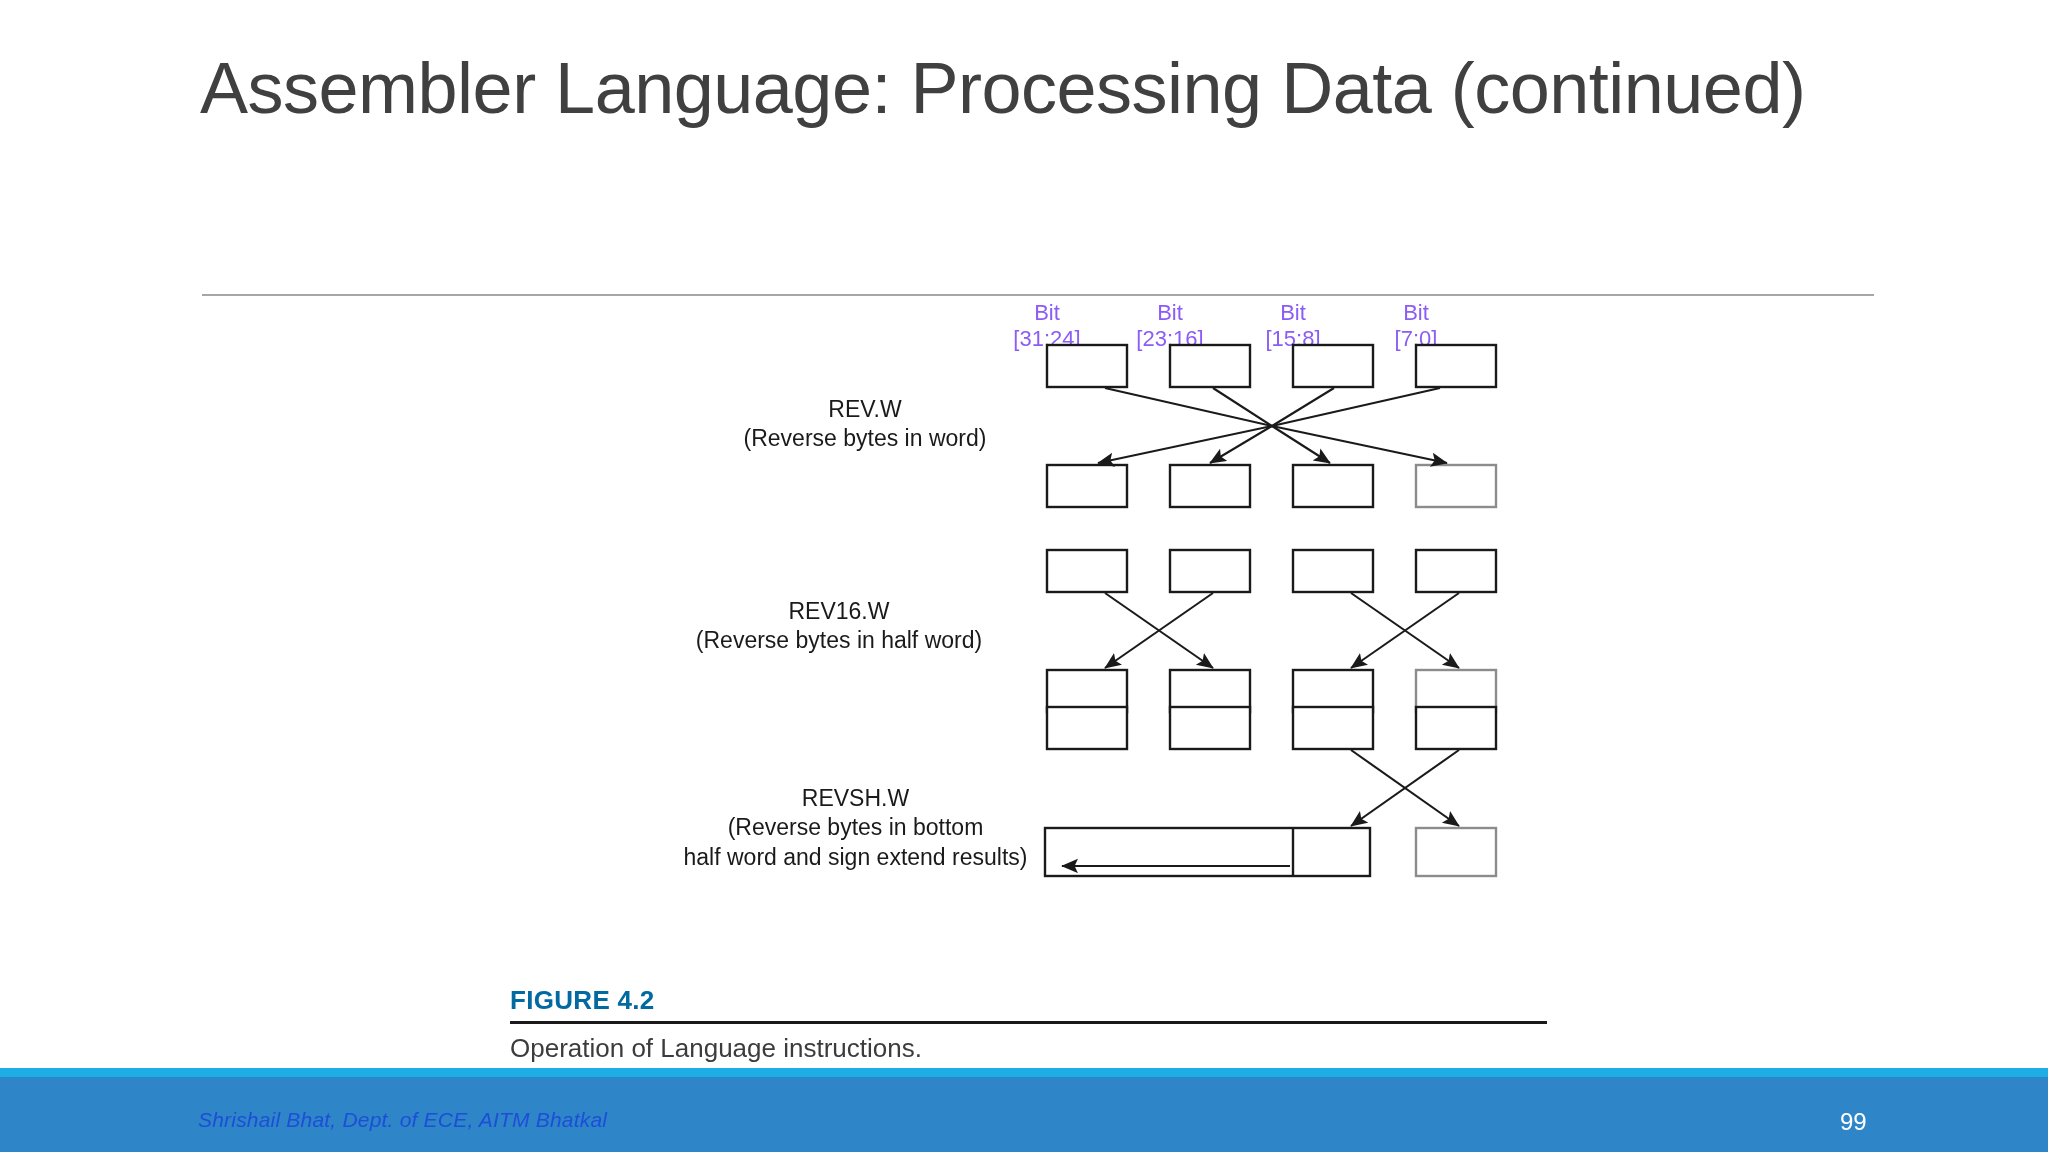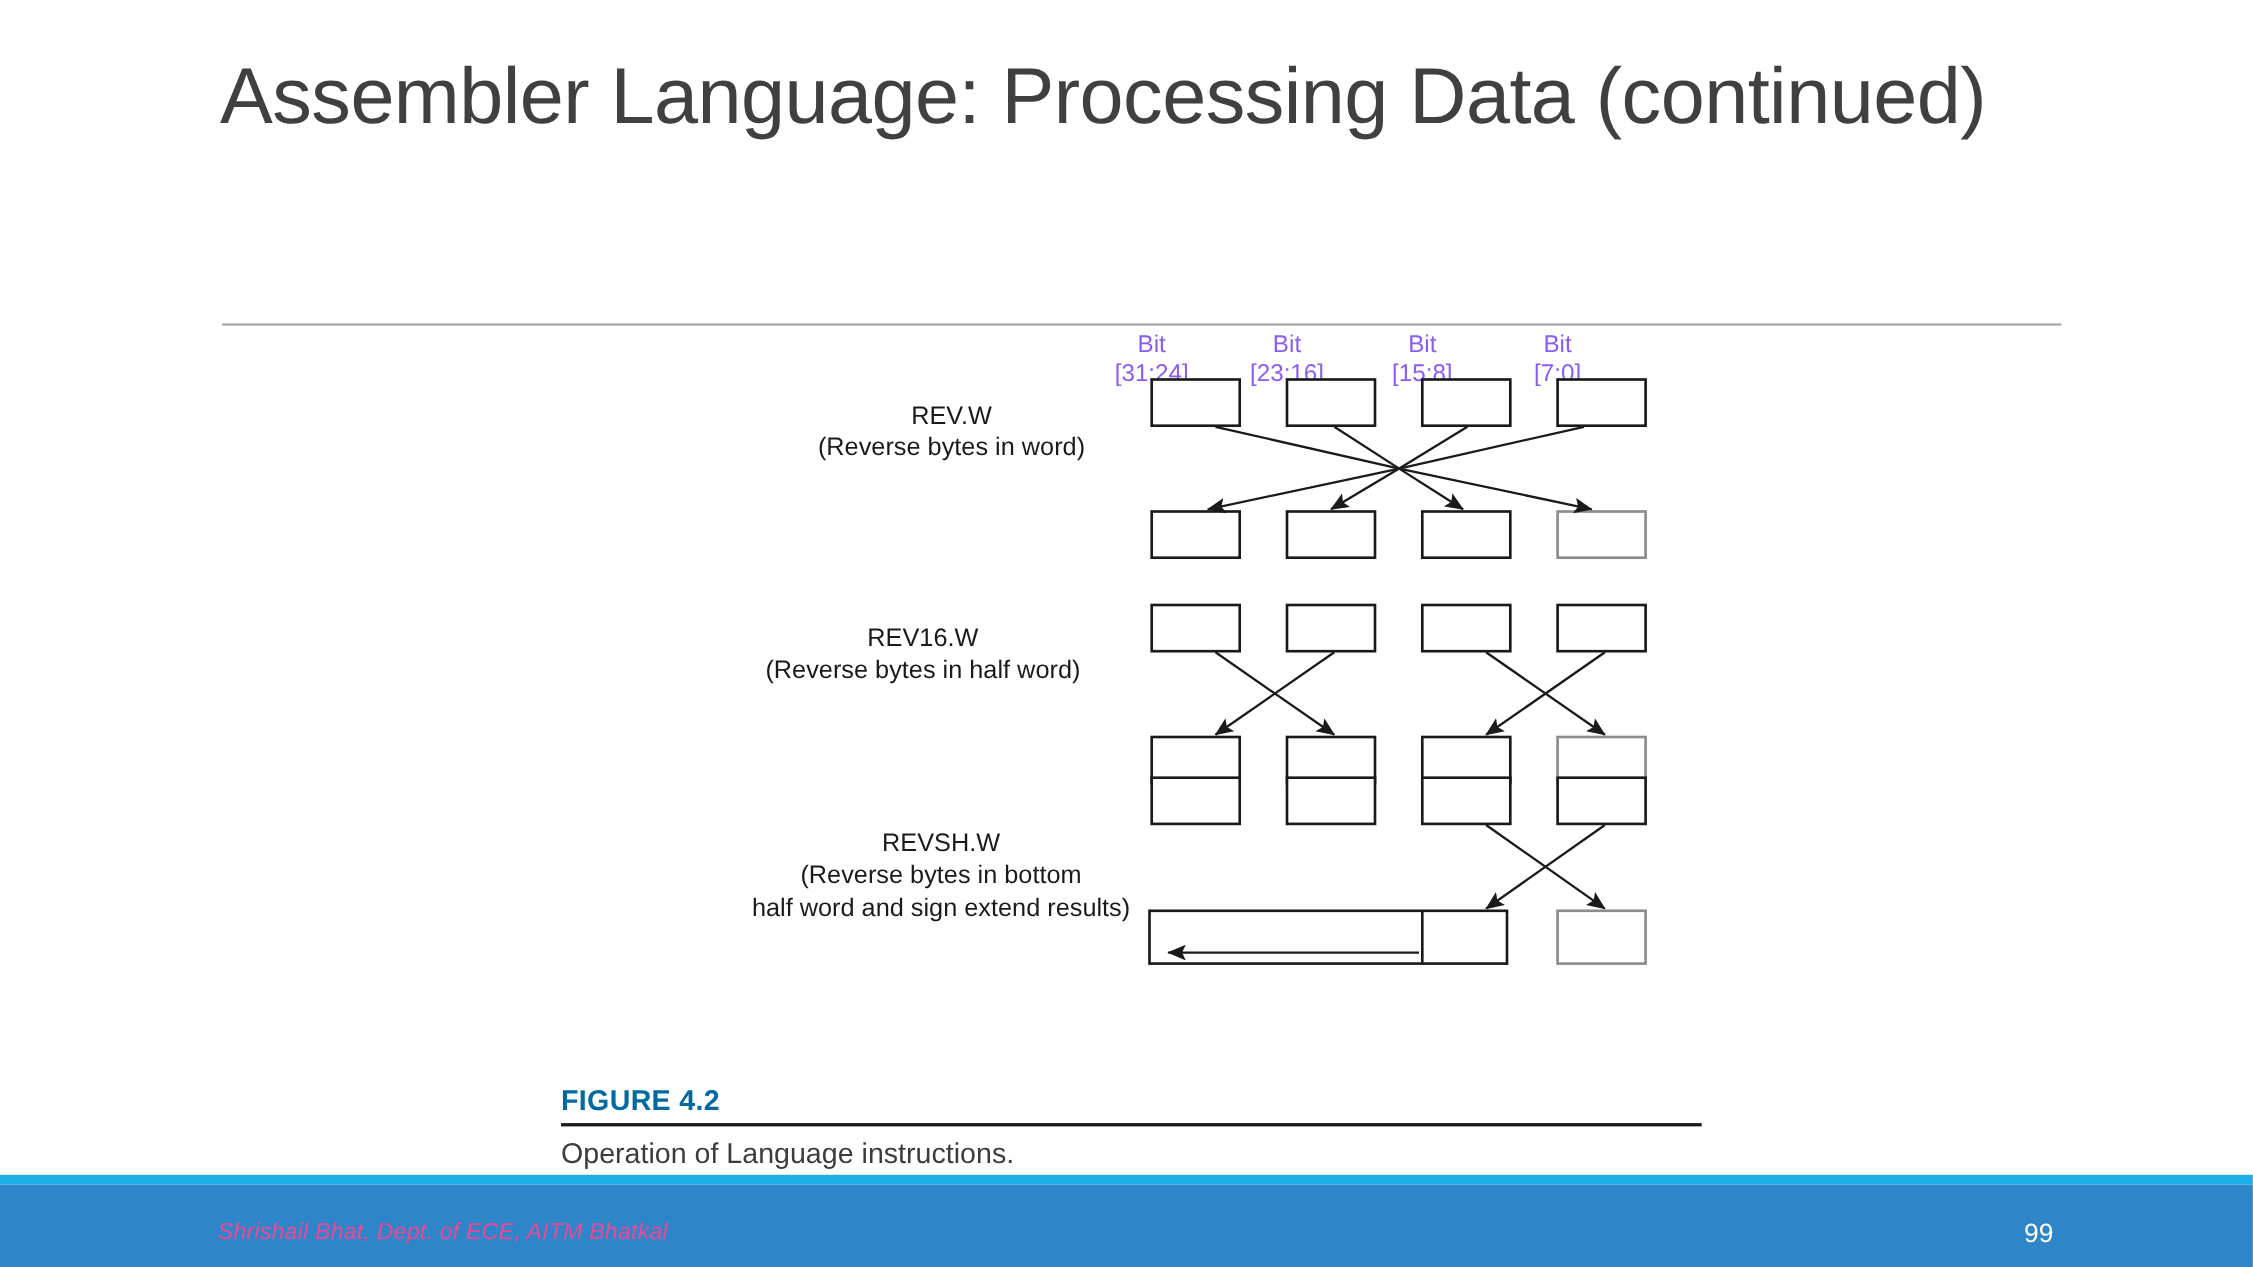--- a/index.html
+++ b/index.html
@@ -62,21 +62,21 @@
 
   
   .row-label {
     position: absolute;
     text-align: center;
     font-family: "Liberation Sans", sans-serif;
     font-size: 23px;
     color: #1a1a1a;
     line-height: 1.28;
   }
-  .row-label .mnemonic { display: block; }
+  .row-label .mnemonic { display: block; margin-top: 32px; }
   .row-label .descr { display: block; }
 
   
   #sign-extend-text {
     position: absolute;
     font-family: "Liberation Sans", sans-serif;
     font-size: 23px;
     color: #1a1a1a;
     text-align: center;
   }
@@ -127,21 +127,21 @@
     width: 2048px;
     height: 75px;
   }
   #footer-credit {
     position: absolute;
     left: 198px;
     top: 1108px;
     font-family: "Liberation Sans", sans-serif;
     font-style: italic;
     font-size: 21px;
-    color: #ec4899;
+    color: #1d4ed8;
     letter-spacing: 0.2px;
   }
   #footer-page {
     position: absolute;
     left: 1840px;
     top: 1108px;
     width: 80px;
     text-align: left;
     font-family: "Liberation Sans", sans-serif;
     font-size: 24px;

